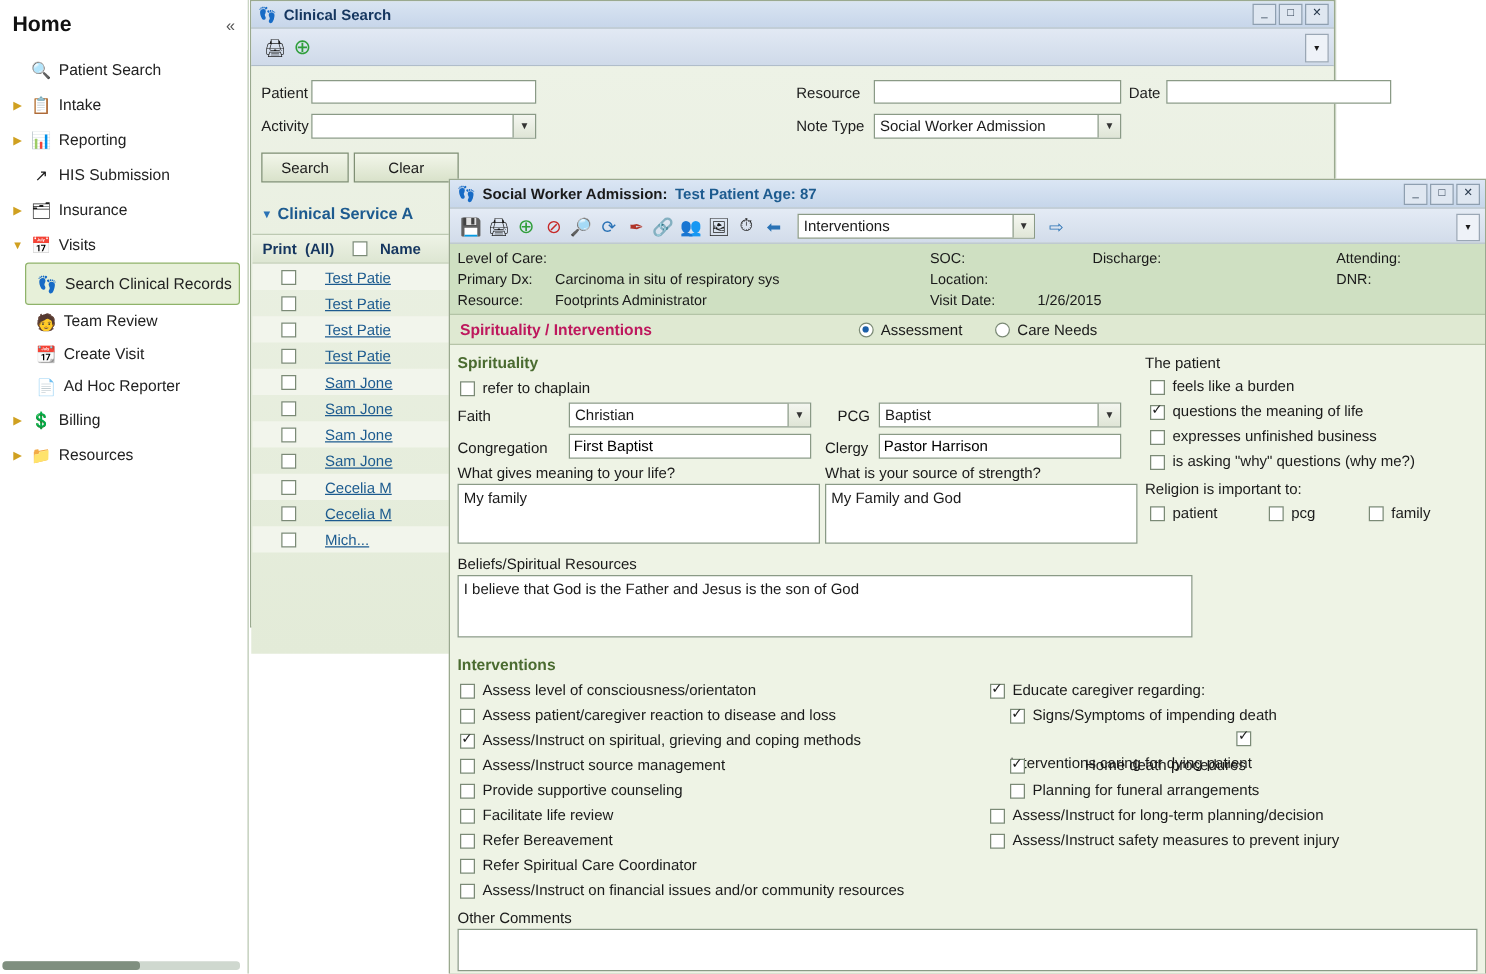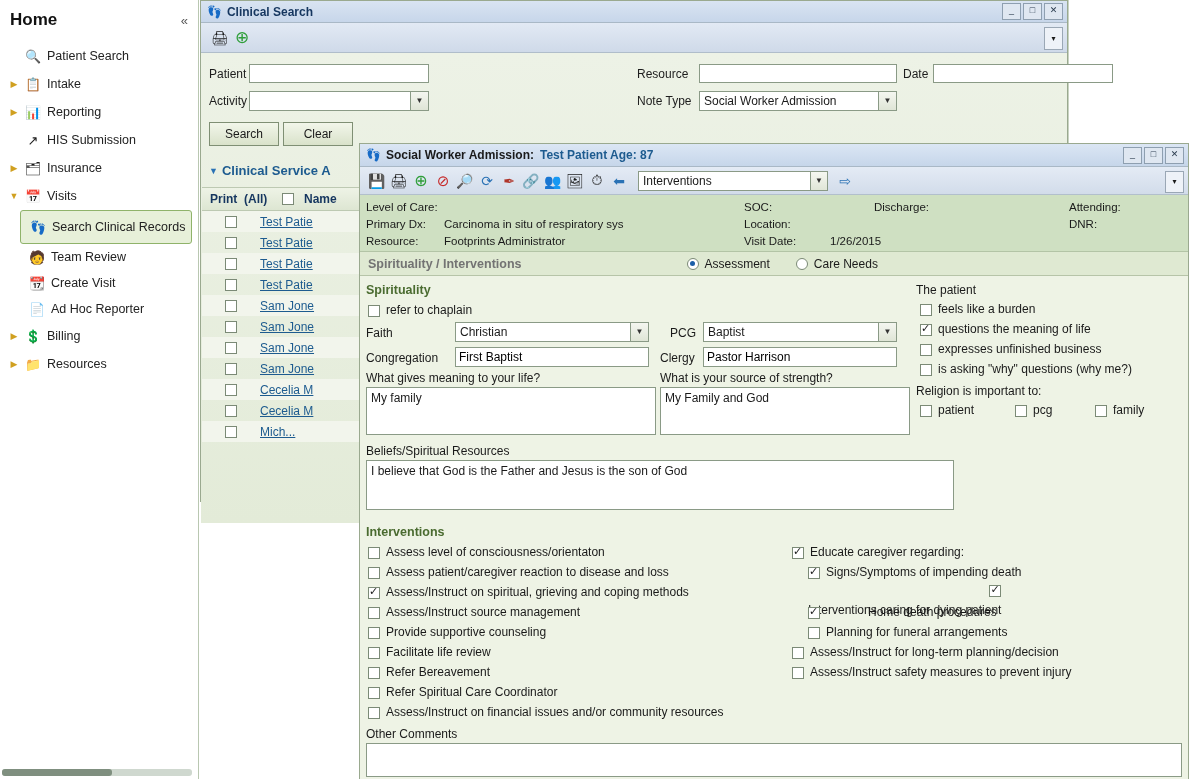--- a/index.html
+++ b/index.html
@@ -373,21 +373,21 @@
     background: #dfe9d2;
     border-bottom: 1px solid #b6c4a8;
     display: flex;
     align-items: center;
     padding-left: 8px;
     box-sizing: border-box;
   }
   .swa-tabbar .tab-title {
     font-size: 12.5px;
     font-weight: bold;
-    color: #737373;
+    color: #be185d;
   }
   .swa-content {
     position: relative;
     background: #eef3e5;
     height: 503px;
   }
   .grp-title {
     font-size: 12.5px;
     font-weight: bold;
     color: #4a6b30;
@@ -573,21 +573,21 @@
       </div>
       <div class="frow" style="left:436px; top:38px;">
         <span class="flabel" style="width:62px;">Note Type</span>
         <div class="fselect" style="width:198px;">
           <span>Social Worker Admission</span>
           <span class="caret">▼</span>
         </div>
       </div>
 
       <button class="btn" style="position:absolute;left:8px;top:69px;width:70px;">Search</button>
-      <button class="btn" style="position:absolute;left:82px;top:69px;width:70px;">Clear</button>
+      <button class="btn" style="position:absolute;left:82px;top:69px;width:84px;">Clear</button>
 
       <div class="section-head" style="left:8px; top:110px;">
         <span class="tri">▼</span>
         <span>Clinical Service A</span>
       </div>
 
       <div class="grid-head" style="top:134px; width:866px;">
         <span style="width:34px;padding-left:8px;">Print</span>
         <span style="width:38px;">(All)</span>
         <span class="chk" style="margin-right:10px;"></span>

